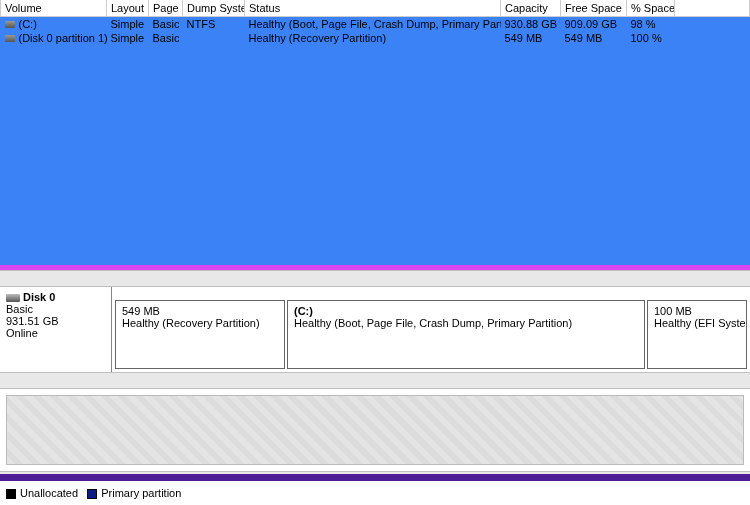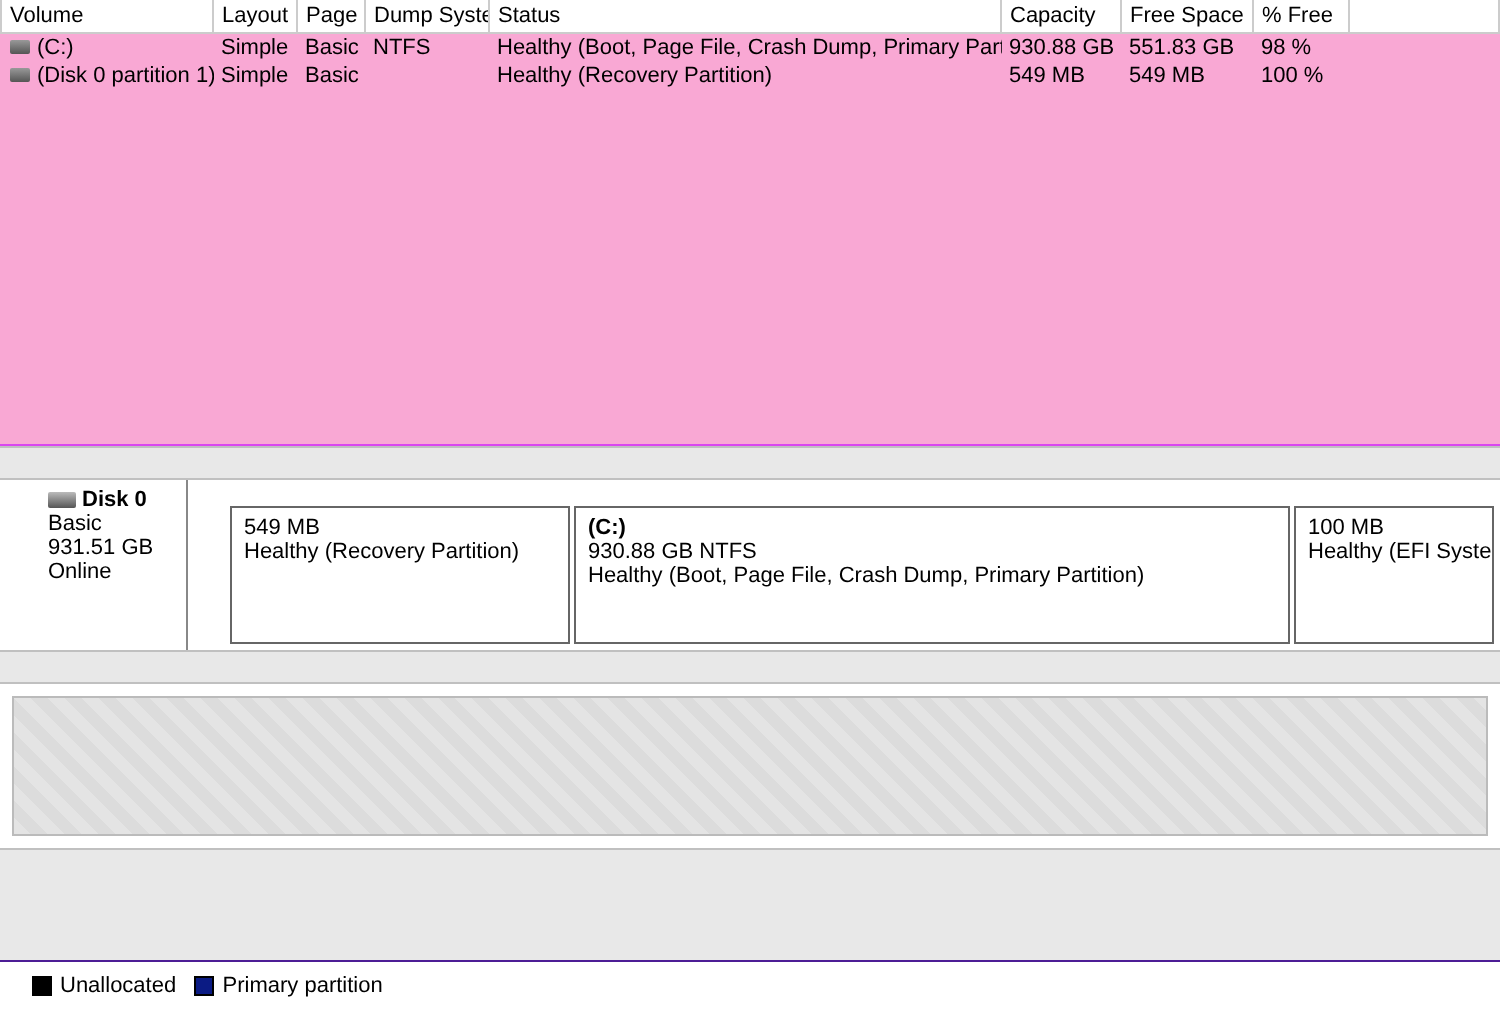--- a/index.html
+++ b/index.html
@@ -6,24 +6,24 @@
   body {
     font-family: "Segoe UI", Tahoma, sans-serif;
     font-size: 11px;
     background: #fff;
     width: 750px;
     height: 505px;
     overflow: hidden;
     color: #000;
   }
   .top-pane {
-    height: 223px;
-    border-bottom: 1px solid #d946ef;
-    overflow: hidden;
-    background: #f9a8d4;
+    height: 270px;
+    border-bottom: 5px solid #d946ef;
+    overflow: hidden;
+    background: #3b82f6;
   }
   table.volumes {
     width: 100%;
     border-collapse: collapse;
     table-layout: fixed;
   }
   table.volumes th {
     text-align: left;
     font-weight: normal;
     background: #fff;
@@ -111,34 +111,34 @@
     height: 11px;
     background: #0b1b84;
   }
   .partitions-empty{
     flex:1;
     margin:3px;
     background:repeating-linear-gradient(45deg,#e4e4e4 0 6px,#dcdcdc 6px 12px);
     border:1px solid #bbb;
     height:70px;
   }
-  .disk-row.main .disk-info, .disk-row.main .partitions-area { min-height: 85px; margin-left: 18px; }
+  .disk-row.main .disk-info, .disk-row.main .partitions-area { min-height: 85px; }
   .disk-row.cd .disk-info, .disk-row.cd .partitions-area { min-height: 78px; }
   .spacer-below {
     height: 60px;
     background:#e8e8e8;
     border-top:1px solid #c0c0c0;
   }
   .legend {
     position: absolute;
     bottom: 0;
     left: 0;
     right: 0;
-    padding: 6px 16px;
-    border-top: 1px solid #4c1d95;
+    padding: 6px 6px;
+    border-top: 7px solid #4c1d95;
     background:#fff;
     font-size: 11px;
   }
   .legend .swatch {
     display:inline-block;
     width:10px;height:10px;
     margin-right:4px;
     vertical-align:middle;
     border:1px solid #000;
   }
@@ -172,33 +172,33 @@
     </colgroup>
     <thead>
       <tr>
         <th>Volume</th>
         <th>Layout</th>
         <th>Page</th>
         <th>Dump System</th>
         <th>Status</th>
         <th>Capacity</th>
         <th>Free Space</th>
-        <th>% Free</th>
+        <th>% Space</th>
         <th></th>
       </tr>
     </thead>
     <tbody id="vol-body">
         <tr>
           <td><span class="vol-icon"></span>(C:)</td>
           <td>Simple</td>
           <td>Basic</td>
           <td>NTFS</td>
           <td>Healthy (Boot, Page File, Crash Dump, Primary Partition)</td>
           <td>930.88 GB</td>
-          <td>551.83 GB</td>
+          <td>909.09 GB</td>
           <td>98 %</td>
           <td></td>
         </tr>
         <tr>
           <td><span class="vol-icon"></span>(Disk 0 partition 1)</td>
           <td>Simple</td>
           <td>Basic</td>
           <td></td>
           <td>Healthy (Recovery Partition)</td>
           <td>549 MB</td>
@@ -222,21 +222,20 @@
   <div class="partitions-area" id="disk0-parts">
       <div class="partition" style="width: 170px;">
         <div class="stripe"></div>
         <div style="height:0"></div>
         <div>549 MB</div>
         <div>Healthy (Recovery Partition)</div>
       </div>
       <div class="partition" style="width: 358px;">
         <div class="stripe"></div>
         <b>(C:)</b>
-        <div>930.88 GB NTFS</div>
         <div>Healthy (Boot, Page File, Crash Dump, Primary Partition)</div>
       </div>
       <div class="partition" style="width: 100px;">
         <div class="stripe"></div>
         <div style="height:0"></div>
         <div>100 MB</div>
         <div>Healthy (EFI System Partition)</div>
       </div>
     </div>
 </div>

